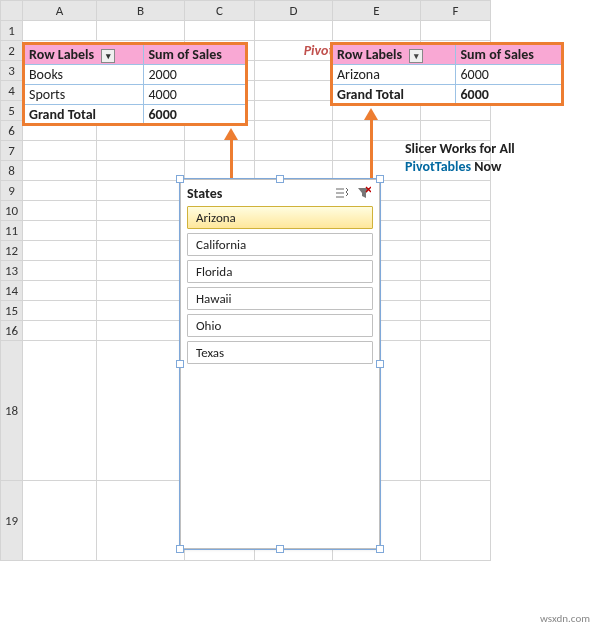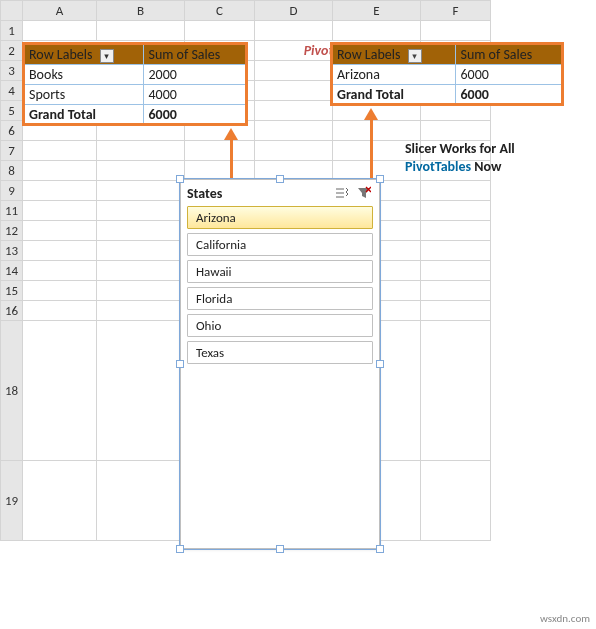--- a/index.html
+++ b/index.html
@@ -65,21 +65,21 @@
     border-collapse: collapse;
     font-size: 14px;
     z-index: 3;
   }
   .pvt td, .pvt th {
     border: 1px solid #9cc2e5;
     padding: 0 4px;
     height: 20px;
     background: #fff;
   }
-  .pvt .hdr { background: #a16207; font-weight: normal; text-align: left; }
+  .pvt .hdr { background: #f9a8d4; font-weight: bold; text-align: left; }
   .pvt .tot { background: #ddebf7; font-weight: bold; }
   .pvt .num { text-align: left; }
   .pvt .tot .num, .pvt .tot td { font-weight: bold; }
   .drop {
     display: inline-block;
     width: 14px; height: 14px;
     border: 1px solid #888;
     background: #f0f0f0;
     font-size: 9px;
     line-height: 12px;
@@ -270,20 +270,29 @@
         <th class="rowhdr">8</th>
         <td></td>
         <td></td>
         <td></td>
         <td></td>
         <td></td>
         <td></td>
       </tr>
   <tr>
         <th class="rowhdr">9</th>
+        <td></td>
+        <td></td>
+        <td></td>
+        <td></td>
+        <td></td>
+        <td></td>
+      </tr>
+  <tr>
+        <th class="rowhdr">10</th>
         <td></td>
         <td></td>
         <td></td>
         <td></td>
         <td></td>
         <td></td>
       </tr>
   <tr>
         <th class="rowhdr">11</th>
         <td></td>
@@ -428,22 +437,22 @@
     <span class="iconbtn clear">
       <svg width="14" height="14" viewBox="0 0 14 14">
           <path d="M1 2h12l-4 5v5l-4-2V7z" fill="#777"></path>
           <path d="M9 1l5 5M14 1l-5 5" stroke="#c00000" stroke-width="1.4"></path>
         </svg>
     </span>
   </div>
   <div class="slicer-body">
     <div class="slicer-item sel">Arizona</div>
     <div class="slicer-item">California</div>
+    <div class="slicer-item">Florida</div>
     <div class="slicer-item">Hawaii</div>
-    <div class="slicer-item">Florida</div>
     <div class="slicer-item">Ohio</div>
     <div class="slicer-item">Texas</div>
   </div>
   <div class="slicer-sel"></div>
 </div>
 
 <div class="handle" style="left:176px; top:175px;"></div>
 <div class="handle" style="left:276px; top:175px;"></div>
 <div class="handle" style="left:376px; top:175px;"></div>
 <div class="handle" style="left:176px; top:360px;"></div>

